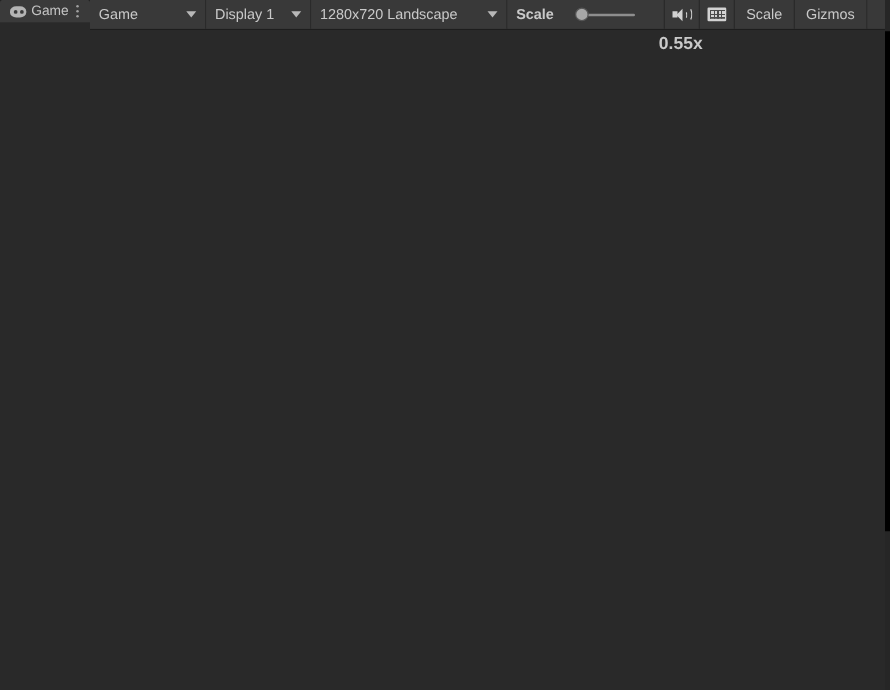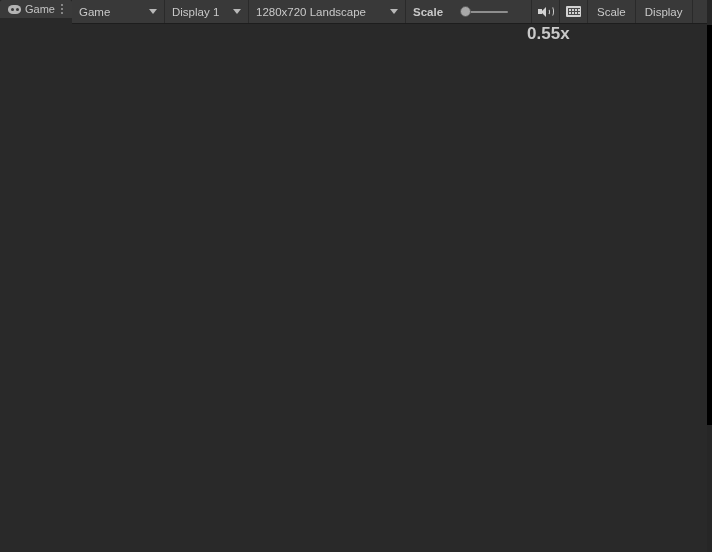--- a/index.html
+++ b/index.html
@@ -151,21 +151,21 @@
     border-radius: 1px;
   }
   .slider-handle {
     position: absolute;
     left: 0px;
     width: 11px; height: 11px;
     border-radius: 50%;
     background: #a8a8a8;
     border: 1px solid #555;
   }
-  .scale-value { color: #c9c9c9; font-size: 17px; margin-left: 2px; margin-top: 44px; }
+  .scale-value { color: #c9c9c9; font-size: 14px; margin-left: 2px; margin-top: 44px; }
 
   
   .tb-icon-btn {
     width: 28px;
     padding: 0;
     justify-content: center;
   }
   .speaker-icon {
     position: relative;
     width: 16px; height: 12px;
@@ -633,21 +633,21 @@
 
     <div class="tb-item tb-icon-btn">
       <span class="grid-icon"></span>
     </div>
 
     <div class="tb-item tb-toggle">
       <span class="dd-label">Scale</span>
     </div>
 
     <div class="tb-item tb-toggle">
-      <span class="dd-label">Display</span>
+      <span class="dd-label">Gizmos</span>
     </div>
 
     <div class="tb-item tb-spacer"></div>
   </div>
 
   <div class="viewport-outer">
     <div class="game-canvas">
       <div class="scene">
 
         <div class="board-wood">

